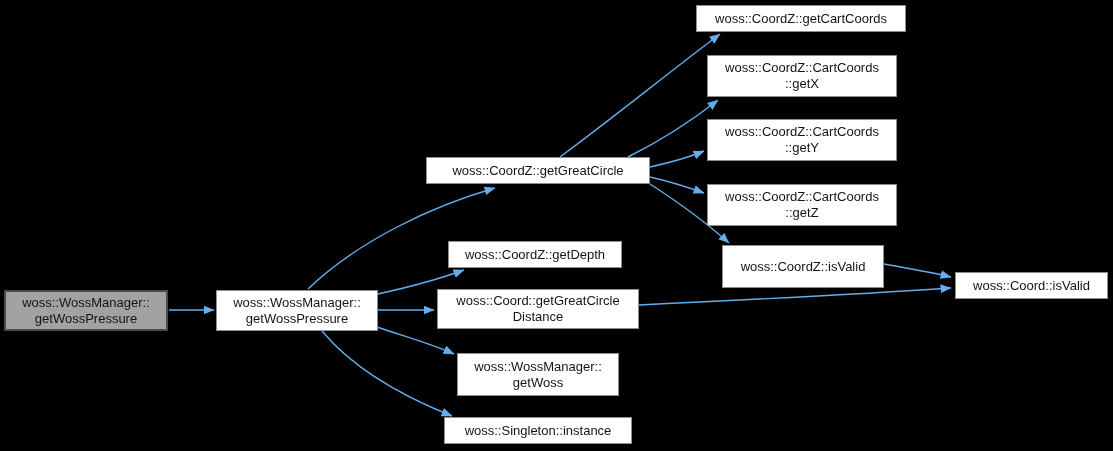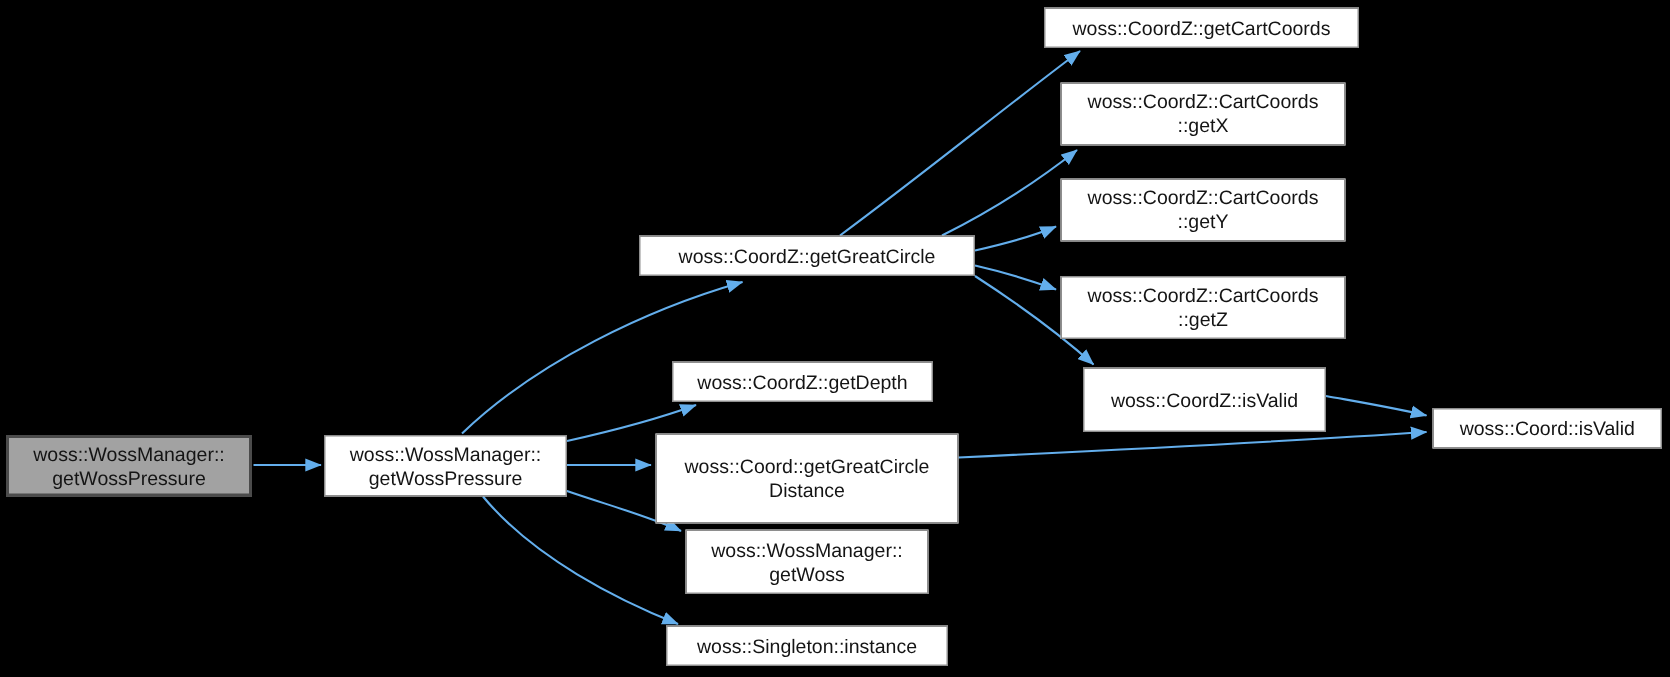--- a/index.html
+++ b/index.html
@@ -72,21 +72,21 @@
   <div class="node current" style="left:4px;top:290px;width:164px;height:41px;">woss::WossManager::
 getWossPressure</div>
 
   <div class="node" style="left:216px;top:290px;width:162px;height:41px;">woss::WossManager::
 getWossPressure</div>
 
   <div class="node" style="left:426px;top:157px;width:224px;height:27px;">woss::CoordZ::getGreatCircle</div>
 
   <div class="node" style="left:448px;top:241px;width:174px;height:27px;">woss::CoordZ::getDepth</div>
 
-  <div class="node" style="left:437px;top:289px;width:202px;height:60px;">woss::Coord::getGreatCircle
+  <div class="node" style="left:437px;top:289px;width:202px;height:40px;">woss::Coord::getGreatCircle
 Distance</div>
 
   <div class="node" style="left:457px;top:353px;width:162px;height:43px;">woss::WossManager::
 getWoss</div>
 
   <div class="node" style="left:444px;top:417px;width:188px;height:27px;">woss::Singleton::instance</div>
 
   <div class="node" style="left:696px;top:5px;width:210px;height:27px;">woss::CoordZ::getCartCoords</div>
 
   <div class="node" style="left:707px;top:55px;width:190px;height:42px;">woss::CoordZ::CartCoords

